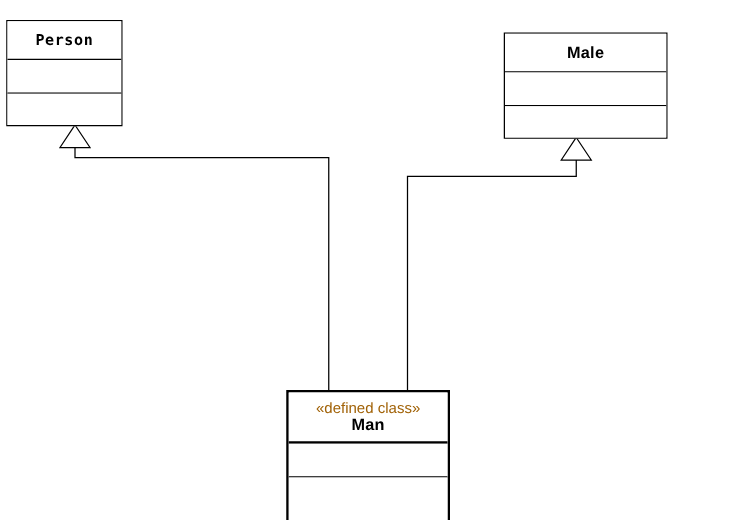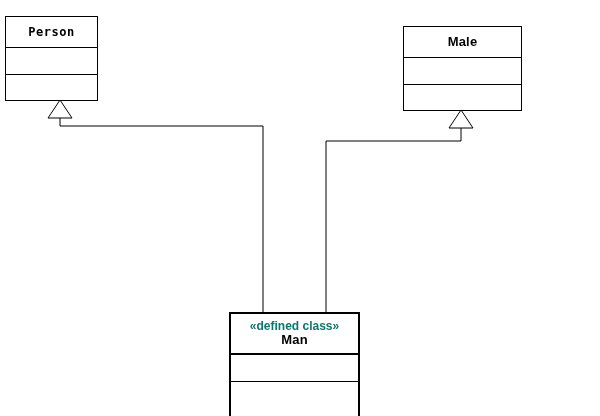--- a/index.html
+++ b/index.html
@@ -59,22 +59,22 @@
     letter-spacing: 0.2px;
     white-space: nowrap;
   }
   .class-name.mono {
     font-family: "DejaVu Sans Mono", "Liberation Mono", monospace;
     font-size: 12px;
     letter-spacing: 0.5px;
   }
   .stereotype {
     font-size: 12px;
-    font-weight: bold;
-    color: #0f766e;
+    font-weight: normal;
+    color: #a16207;
     line-height: 1.05;
     white-space: nowrap;
   }
 
   
   .edge-layer {
     position: absolute;
     left: 0;
     top: 0;
     width: 600px;
@@ -111,21 +111,21 @@
   </svg>
 
   <div class="uml-class" style="left:5px; top:16px; width:93px; height:85px;">
     <div class="compartment name" style="height:31px;">
       <span class="class-name mono">Person</span>
     </div>
     <div class="compartment attrs" style="height:27px;"></div>
     <div class="compartment ops" style="flex:1 1 auto;"></div>
   </div>
 
-  <div class="uml-class" style="left:403px; top:26px; width:119px; height:85px;">
+  <div class="uml-class" style="left:403px; top:26px; width:131px; height:85px;">
     <div class="compartment name" style="height:31px;">
       <span class="class-name">Male</span>
     </div>
     <div class="compartment attrs" style="height:27px;"></div>
     <div class="compartment ops" style="flex:1 1 auto;"></div>
   </div>
 
   <div class="uml-class emphasized" style="left:229px; top:312px; width:131px; height:108px;">
     <div class="compartment name" style="height:41px;">
       <span class="stereotype">«defined class»</span>

